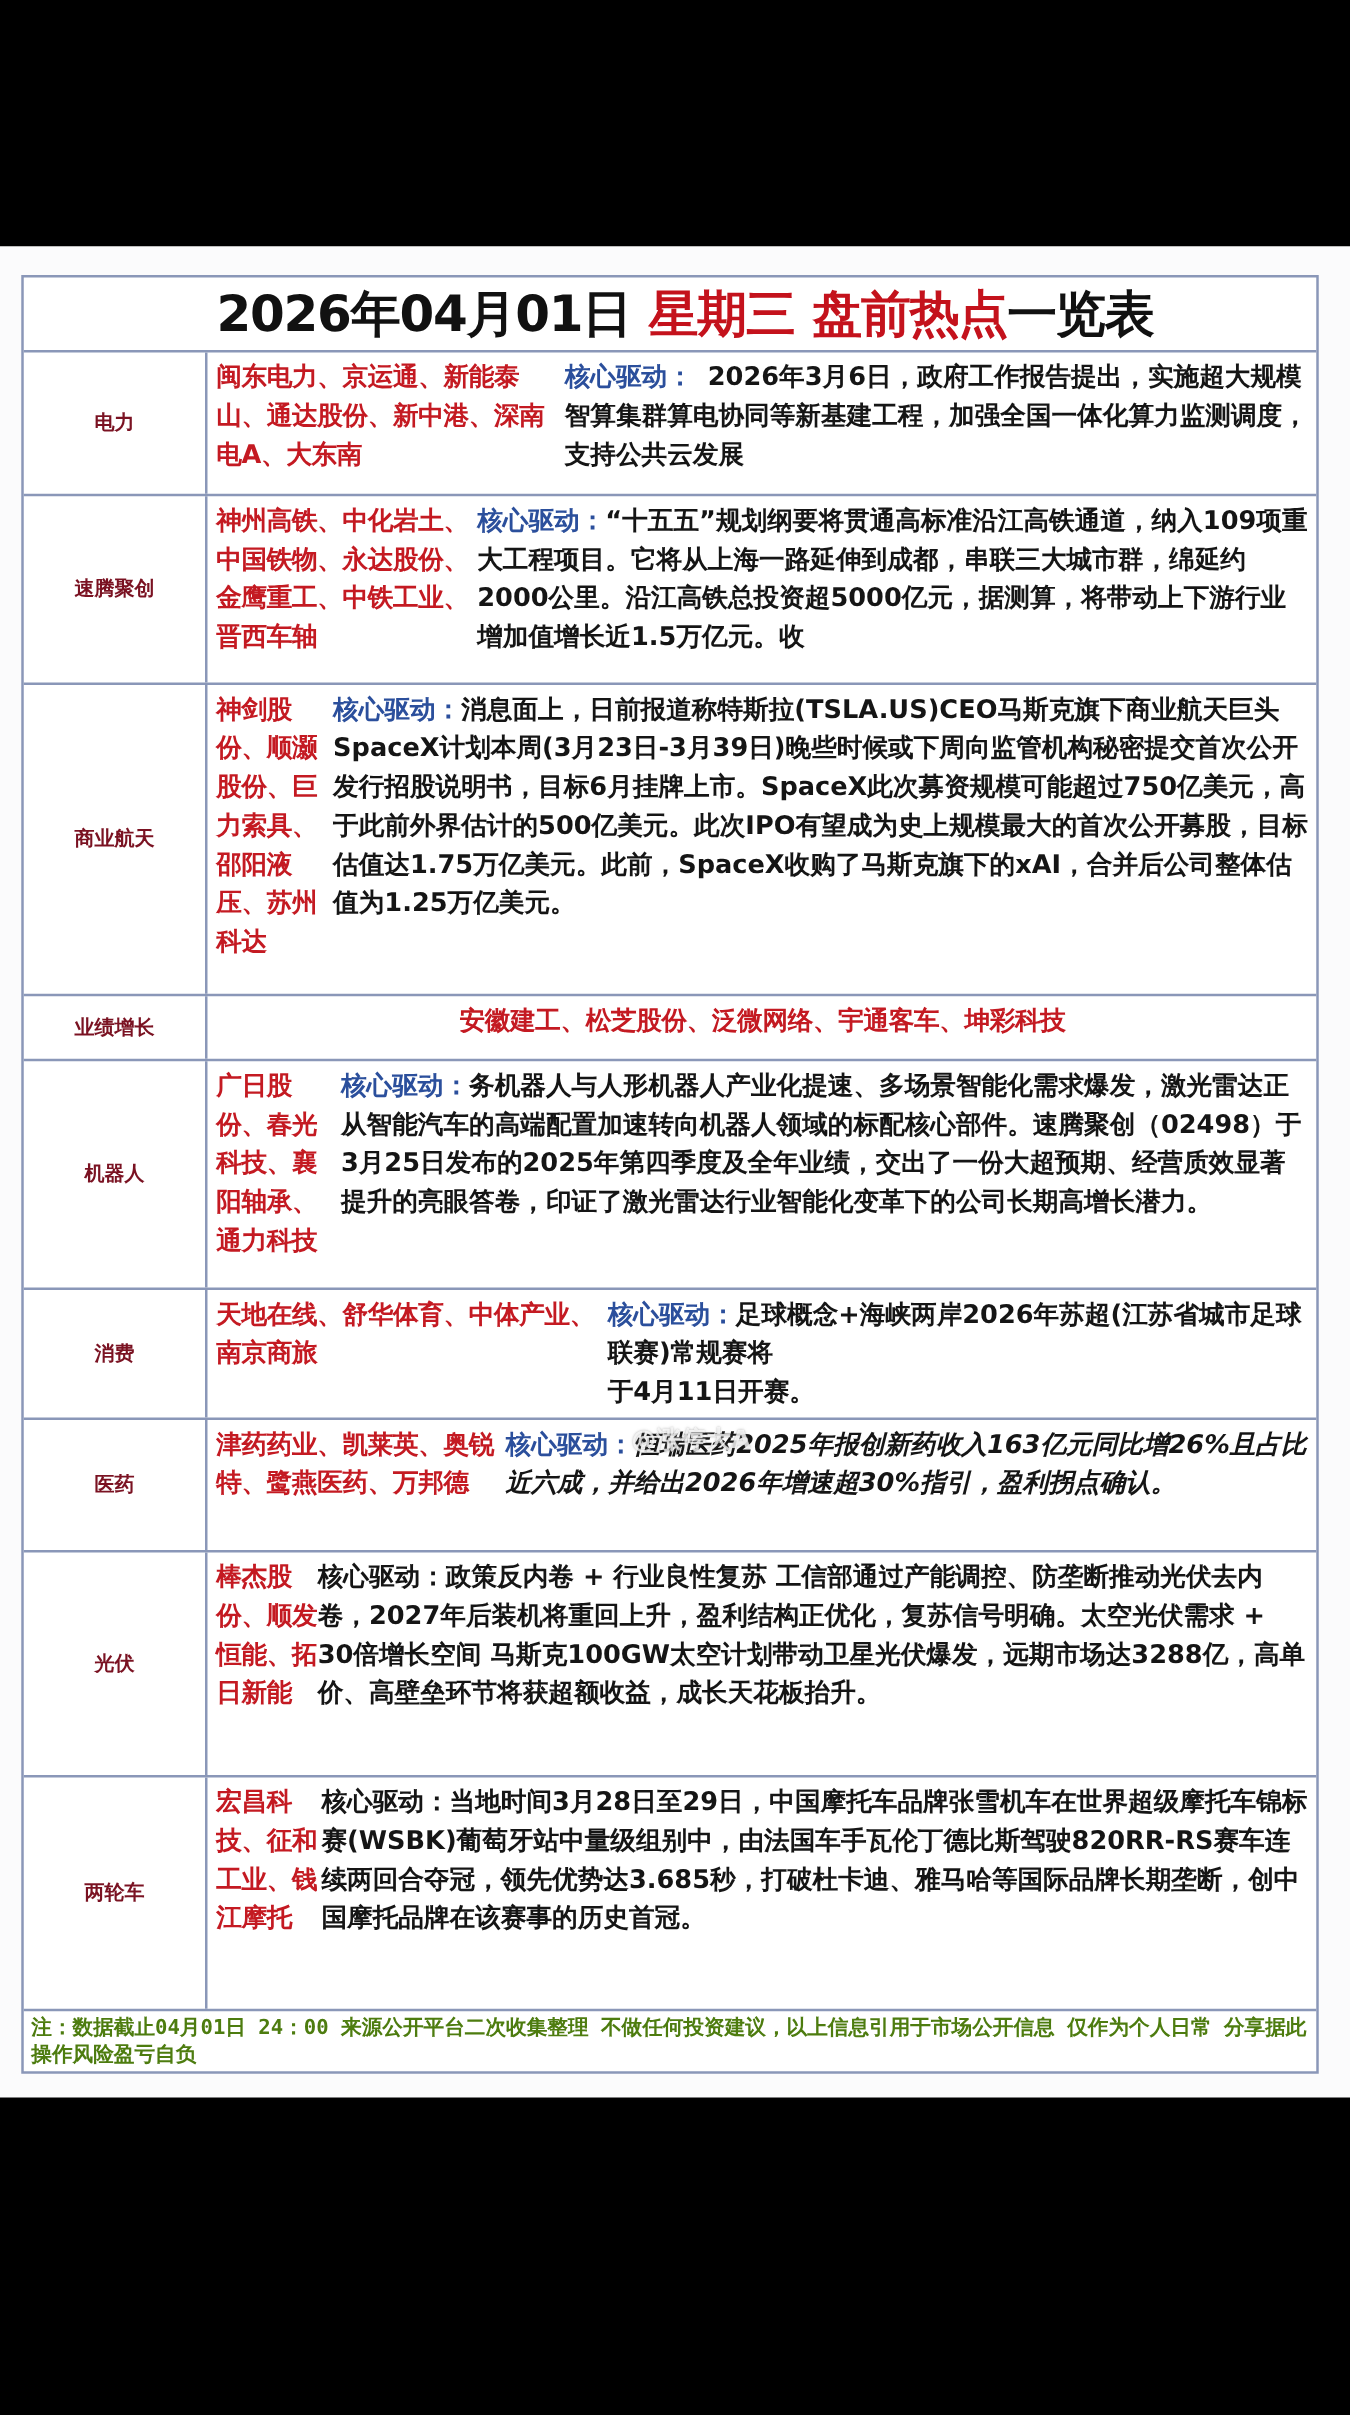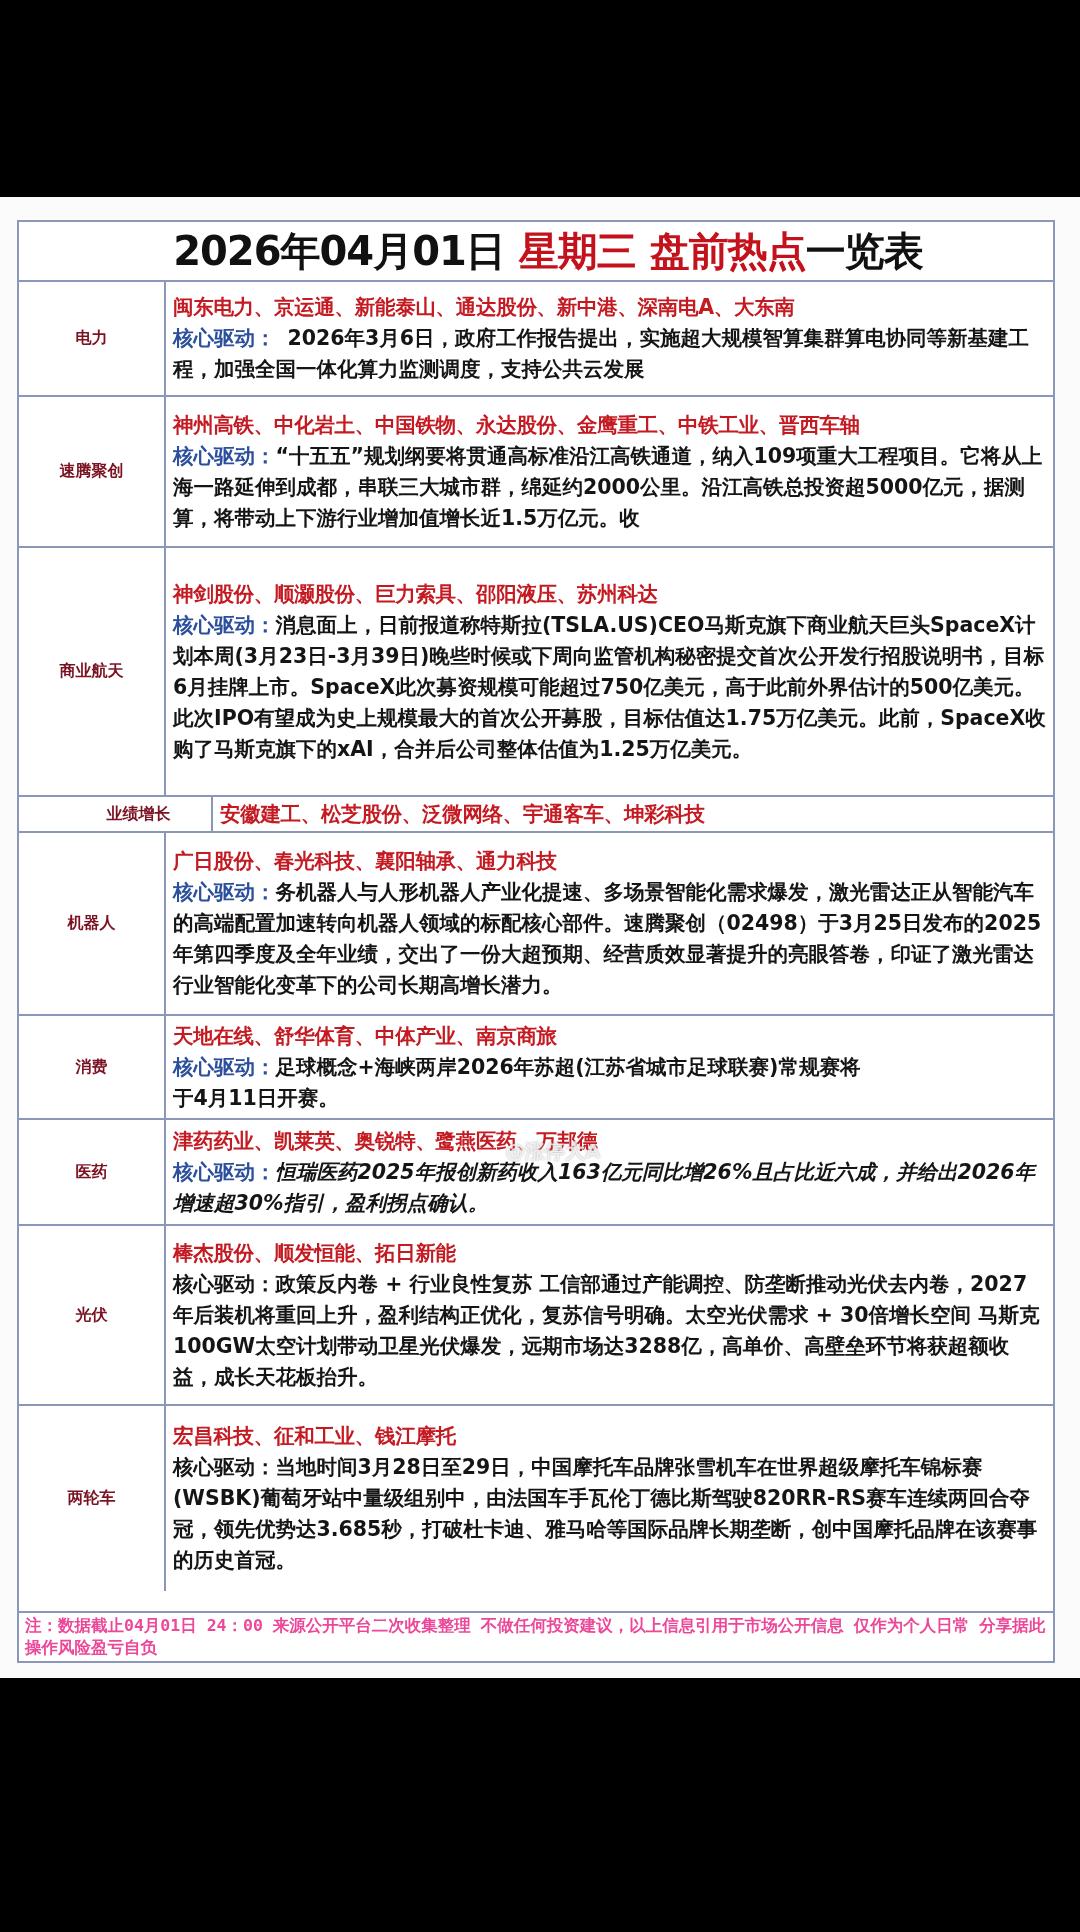--- a/index.html
+++ b/index.html
@@ -25,30 +25,29 @@
   .row { display: flex; border-bottom: 2px solid #8a97b8; }
   .row:last-of-type { border-bottom: none; }
   .cat {
     width: 147px; flex: none; border-right: 2px solid #8a97b8;
     display: flex; align-items: center; justify-content: center;
     font-size: 16px; font-weight: bold; color: #7a1222;
   }
   .content {
     flex: 1; padding: 4px 6px 4px 7px;
     font-size: 20.5px; line-height: 31px; font-weight: bold; color: #151515;
-    display: flex; flex-direction: column; justify-content: center;
+    display: flex; flex-direction: row; justify-content: center;
   }
   .stocks { color: #c41a22; letter-spacing: -0.3px; }
   .driver-label { color: #2b4f9c; }
   .driver-label.plain { color: #151515; }
   .note {
     border-top: 2px solid #8a97b8;
-    padding: 2px 6px; font-size: 16.5px; line-height: 22px; color: #ec4899; font-weight: bold;
+    padding: 2px 6px; font-size: 16.5px; line-height: 22px; color: #4d7c0f; font-weight: bold;
     font-family: "DejaVu Sans Mono", "Liberation Mono", monospace;
-    margin-top: 20px;
   }
   .watermark {
     position: absolute; left: 505px; top: 941px; font-size: 20px; color: rgba(255,255,255,0.75);
     font-weight: bold; pointer-events: none;
     text-shadow: 0 0 2px rgba(120,120,120,0.6);
   }
 </style>
 </head>
 <body>
 
@@ -78,21 +77,21 @@
       <div class="driver"><span class="driver-label">核心驱动：</span><span class="driver-text" style="white-space: pre-line;">“十五五”规划纲要将贯通高标准沿江高铁通道，纳入109项重大工程项目。它将从上海一路延伸到成都，串联三大城市群，绵延约2000公里。沿江高铁总投资超5000亿元，据测算，将带动上下游行业增加值增长近1.5万亿元。收</span></div>
     </div>
   </div>
         <div class="row" style="height: 249px;">
     <div class="cat">商业航天</div>
     <div class="content">
       <div class="stocks">神剑股份、顺灏股份、巨力索具、邵阳液压、苏州科达</div>
       <div class="driver"><span class="driver-label">核心驱动：</span><span class="driver-text" style="white-space: pre-line;">消息面上，日前报道称特斯拉(TSLA.US)CEO马斯克旗下商业航天巨头SpaceX计划本周(3月23日-3月39日)晚些时候或下周向监管机构秘密提交首次公开发行招股说明书，目标6月挂牌上市。SpaceX此次募资规模可能超过750亿美元，高于此前外界估计的500亿美元。此次IPO有望成为史上规模最大的首次公开募股，目标估值达1.75万亿美元。此前，SpaceX收购了马斯克旗下的xAI，合并后公司整体估值为1.25万亿美元。</span></div>
     </div>
   </div>
-        <div class="row" style="height: 36px; padding-left: 47px;">
+        <div class="row" style="height: 52px;">
     <div class="cat">业绩增长</div>
     <div class="content">
       <div class="stocks">安徽建工、松芝股份、泛微网络、宇通客车、坤彩科技</div>
 
     </div>
   </div>
         <div class="row" style="height: 183px;">
     <div class="cat">机器人</div>
     <div class="content">
       <div class="stocks">广日股份、春光科技、襄阳轴承、通力科技</div>

